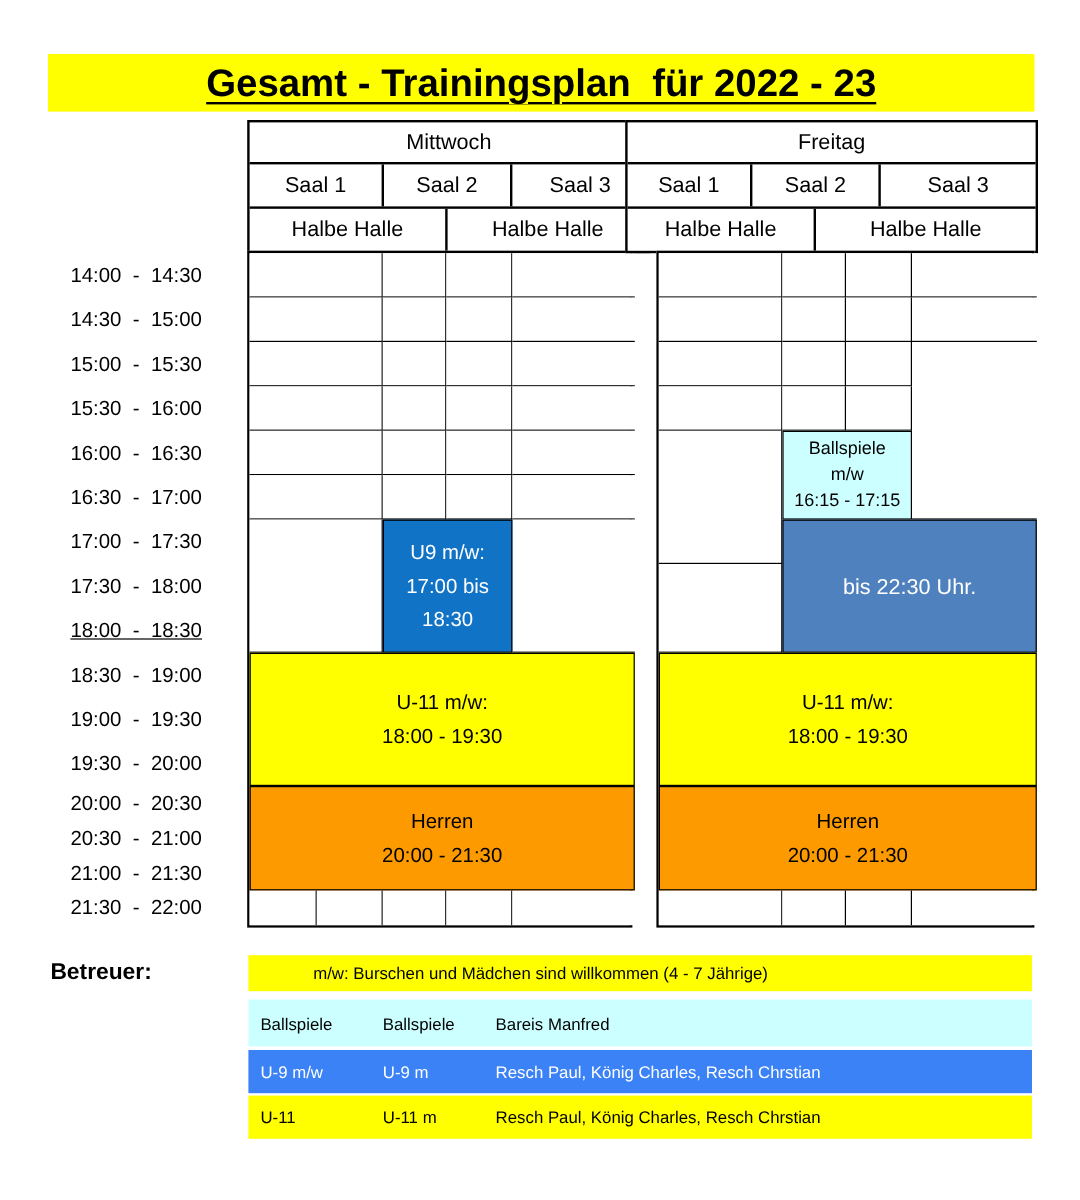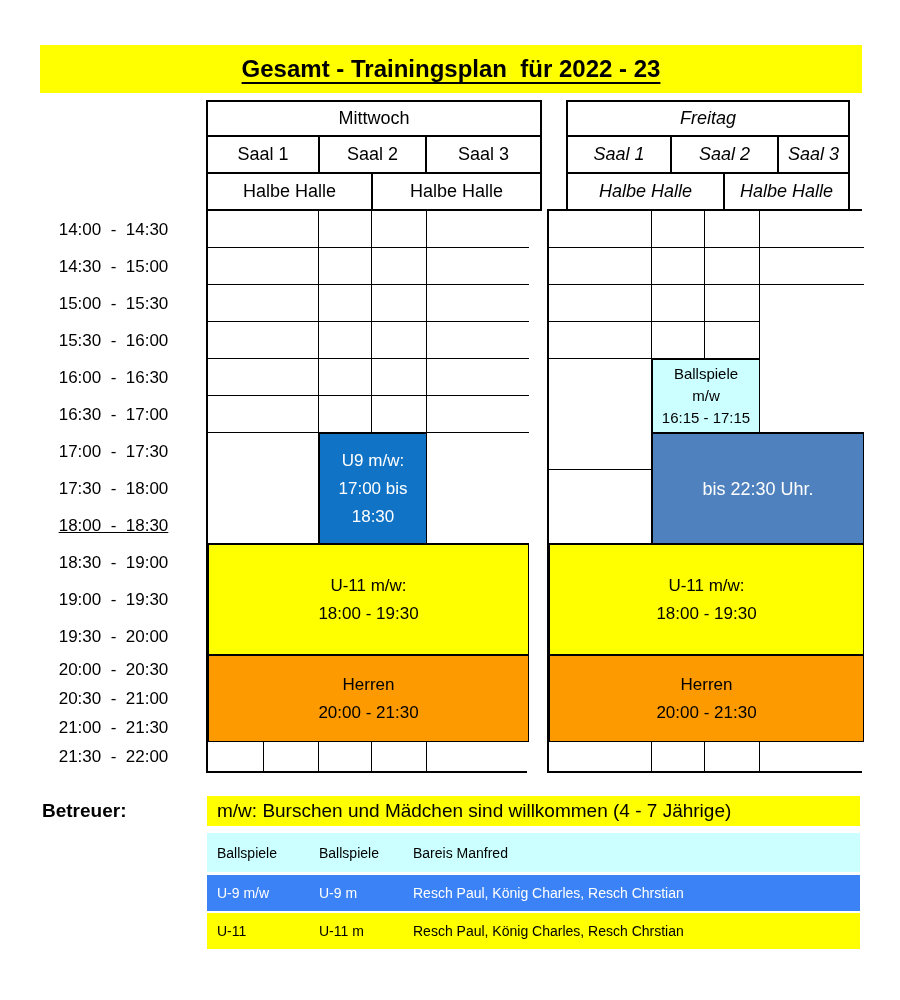--- a/index.html
+++ b/index.html
@@ -6,21 +6,21 @@
   #page {
     position:relative; width:900px; height:1000px; background:#fff;
     font-family:"Liberation Sans", sans-serif; color:#000; overflow:hidden;
   }
   
   #title-bar {
     position:absolute; left:40px; top:45px; width:822px; height:48px;
     display:flex; align-items:center; justify-content:center;
   }
   #title-bar .title-text {
-    font-size:24px; font-weight:bold; white-space:pre;
+    font-size:32px; font-weight:bold; white-space:pre;
     text-decoration:underline; text-decoration-thickness:2px; text-underline-offset:5px;
   }
   
   .time-label {
     position:absolute; left:42px; width:143px; text-align:center;
     font-size:17px; display:flex; align-items:center; justify-content:center;
     white-space:pre;
   }
   
   .thead {
@@ -70,21 +70,21 @@
   }
   .legend-row { position:absolute; left:207px; width:653px; }
   .legend-row span {
     position:absolute; top:0; height:100%; display:flex; align-items:center;
     font-size:14px; white-space:pre;
   }
   .legend-row .col-0 { left:10px; }
   .legend-row .col-1 { left:112px; }
   .legend-row .col-2 { left:206px; }
   #legend-row-0 { top:796px; height:30px; }
-  #legend-row-0 span { font-size:19px; }
+  #legend-row-0 span { font-size:14px;margin-left:44px; }
   #legend-row-1 { top:833px; height:39px; }
   #legend-row-2 { top:875px; height:36px; }
   #legend-row-3 { top:913px; height:36px; }
 </style>
 </head>
 <body>
 
 <div id="page">
 
   <div id="title-bar" style="background: rgb(255, 255, 0);">
@@ -163,21 +163,21 @@
       <div class="cell no-r" style="left: 219px; top: 185px; width: 102px; height: 37px;"></div>
       <div class="cell" style="left: 0px; top: 222px; width: 111px; height: 111px;"></div>
       <div class="cell no-r" style="left: 219px; top: 222px; width: 102px; height: 111px;"></div>
       <div class="cell no-b" style="left: 0px; top: 531px; width: 56px; height: 29px;"></div>
       <div class="cell no-b" style="left: 56px; top: 531px; width: 55px; height: 29px;"></div>
       <div class="cell no-b" style="left: 111px; top: 531px; width: 53px; height: 29px;"></div>
       <div class="cell no-b" style="left: 164px; top: 531px; width: 55px; height: 29px;"></div>
       <div class="cell no-r no-b" style="left: 219px; top: 531px; width: 102px; height: 29px;"></div>
     </div>
 
-  <div class="thead" style="left:566px; width:284px;font-style:italic;">
+  <div class="thead" style="left:521px; width:344px;">
     <div class="day-row">Freitag</div>
     <div class="saal-row">
       <div style="width:102px;">Saal 1</div>
       <div style="width:107px;">Saal 2</div>
       <div style="flex:1;">Saal 3</div>
     </div>
     <div class="halbe-row">
       <div style="width:155px;">Halbe Halle</div>
       <div style="flex:1;">Halbe Halle</div>
     </div>

